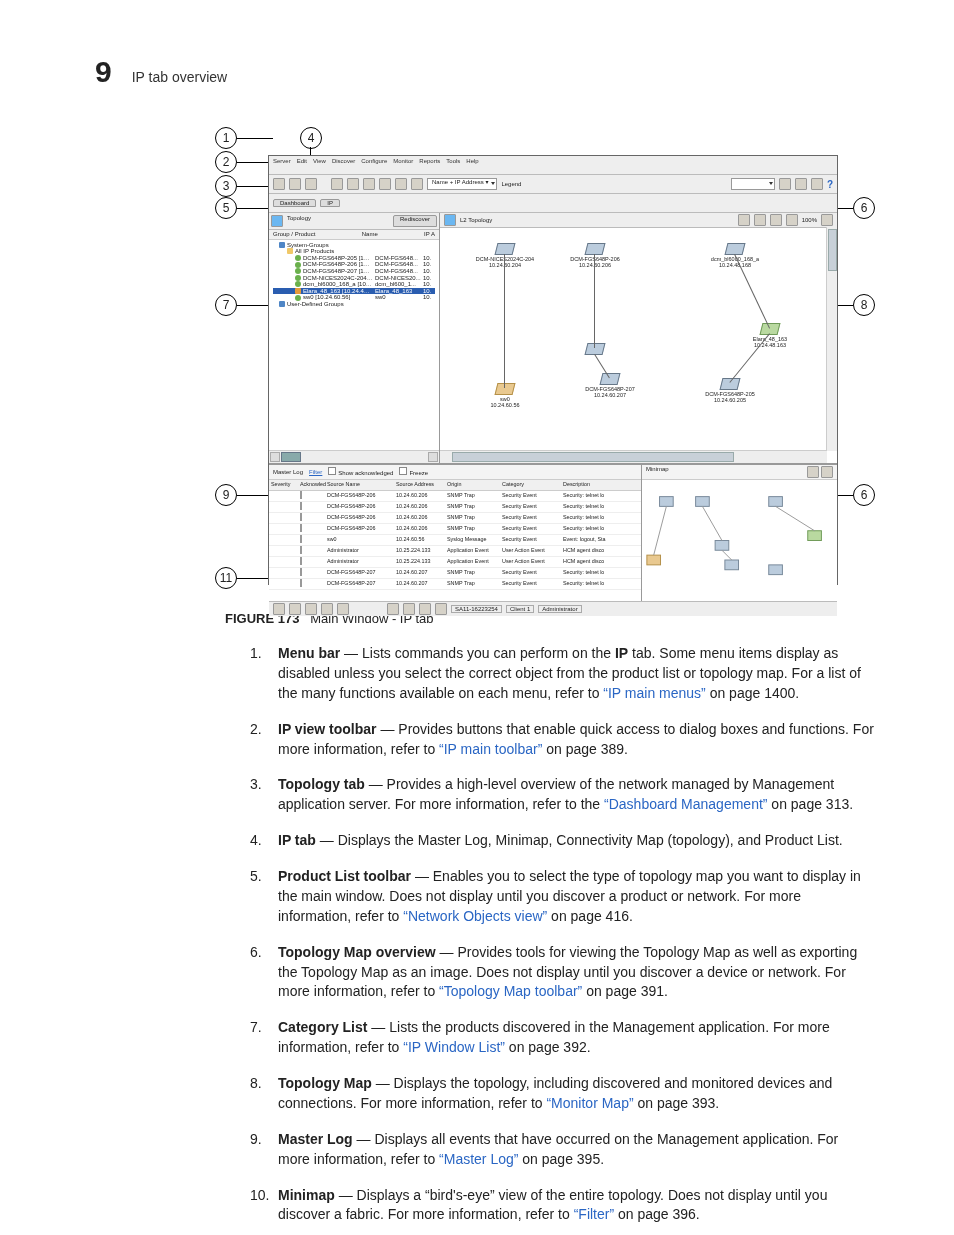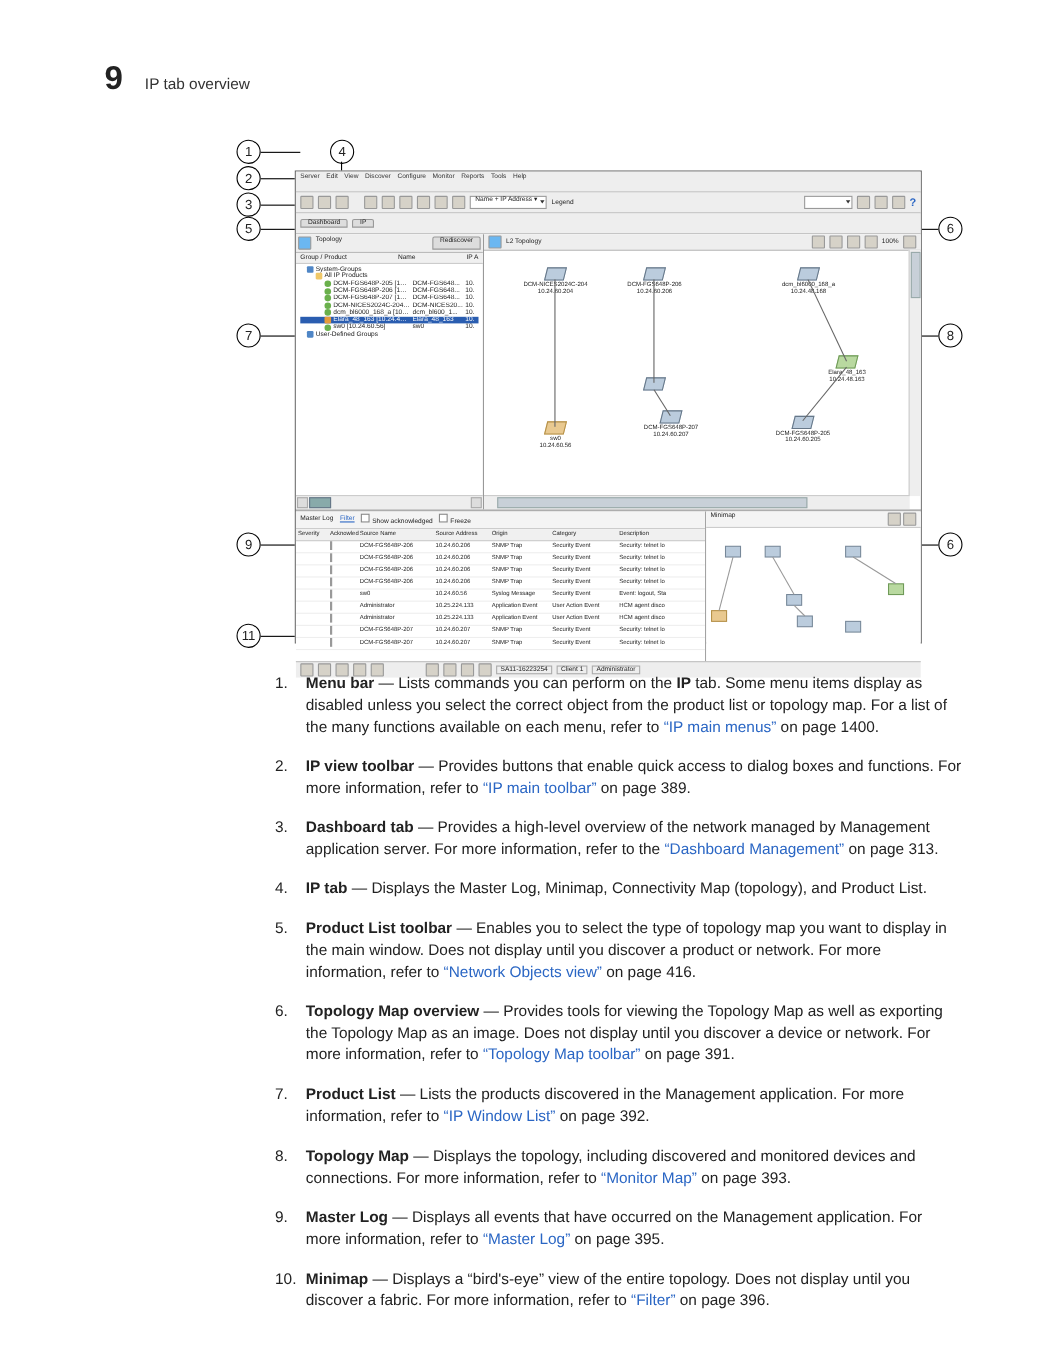--- a/index.html
+++ b/index.html
@@ -635,26 +635,29 @@
         <span class="iconbtn"></span>
         <span class="iconbtn"></span>
         <span class="iconbtn"></span>
         <span style="border:1px solid #aaa; padding:0 3px;">SA11-16223254</span>
         <span style="border:1px solid #aaa; padding:0 3px;">Client 1</span>
         <span style="border:1px solid #aaa; padding:0 3px;">Administrator</span>
       </div>
     </div>
   </div>
 
+  <div class="caption">
+    <span class="b">FIGURE 173</span>&nbsp;&nbsp;&nbsp;<span>Main Window - IP tab</span>
+  </div>
 
   <ol class="items" id="content-list">
       <li><span class="b">Menu bar</span> — Lists commands you can perform on the <span class="b">IP</span> tab. Some menu items display as disabled unless you select the correct object from the product list or topology map. For a list of the many functions available on each menu, refer to <a class="xref" href="#">“IP main menus”</a> on page 1400.</li>
       <li><span class="b">IP view toolbar</span> — Provides buttons that enable quick access to dialog boxes and functions. For more information, refer to <a class="xref" href="#">“IP main toolbar”</a> on page 389.</li>
-      <li><span class="b">Dashboard tab</span> — Provides a high-level overview of the network managed by Management application server. For more information, refer to the <a class="xref" href="#">“Dashboard Management”</a> on page 313.</li>
+      <li><span class="b">Topology tab</span> — Provides a high-level overview of the network managed by Management application server. For more information, refer to the <a class="xref" href="#">“Dashboard Management”</a> on page 313.</li>
       <li><span class="b">IP tab</span> — Displays the Master Log, Minimap, Connectivity Map (topology), and Product List.</li>
       <li><span class="b">Product List toolbar</span> — Enables you to select the type of topology map you want to display in the main window. Does not display until you discover a product or network. For more information, refer to <a class="xref" href="#">“Network Objects view”</a> on page 416.</li>
       <li><span class="b">Topology Map overview</span> — Provides tools for viewing the Topology Map as well as exporting the Topology Map as an image. Does not display until you discover a device or network. For more information, refer to <a class="xref" href="#">“Topology Map toolbar”</a> on page 391.</li>
-      <li><span class="b">Product List</span> — Lists the products discovered in the Management application. For more information, refer to <a class="xref" href="#">“IP Window List”</a> on page 392.</li>
+      <li><span class="b">Category List</span> — Lists the products discovered in the Management application. For more information, refer to <a class="xref" href="#">“IP Window List”</a> on page 392.</li>
       <li><span class="b">Topology Map</span> — Displays the topology, including discovered and monitored devices and connections. For more information, refer to <a class="xref" href="#">“Monitor Map”</a> on page 393.</li>
       <li><span class="b">Master Log</span> — Displays all events that have occurred on the Management application. For more information, refer to <a class="xref" href="#">“Master Log”</a> on page 395.</li>
       <li><span class="b">Minimap</span> — Displays a “bird's-eye” view of the entire topology. Does not display until you discover a fabric. For more information, refer to <a class="xref" href="#">“Filter”</a> on page 396.</li>
     </ol>
 </div>
 
 </body></html>

